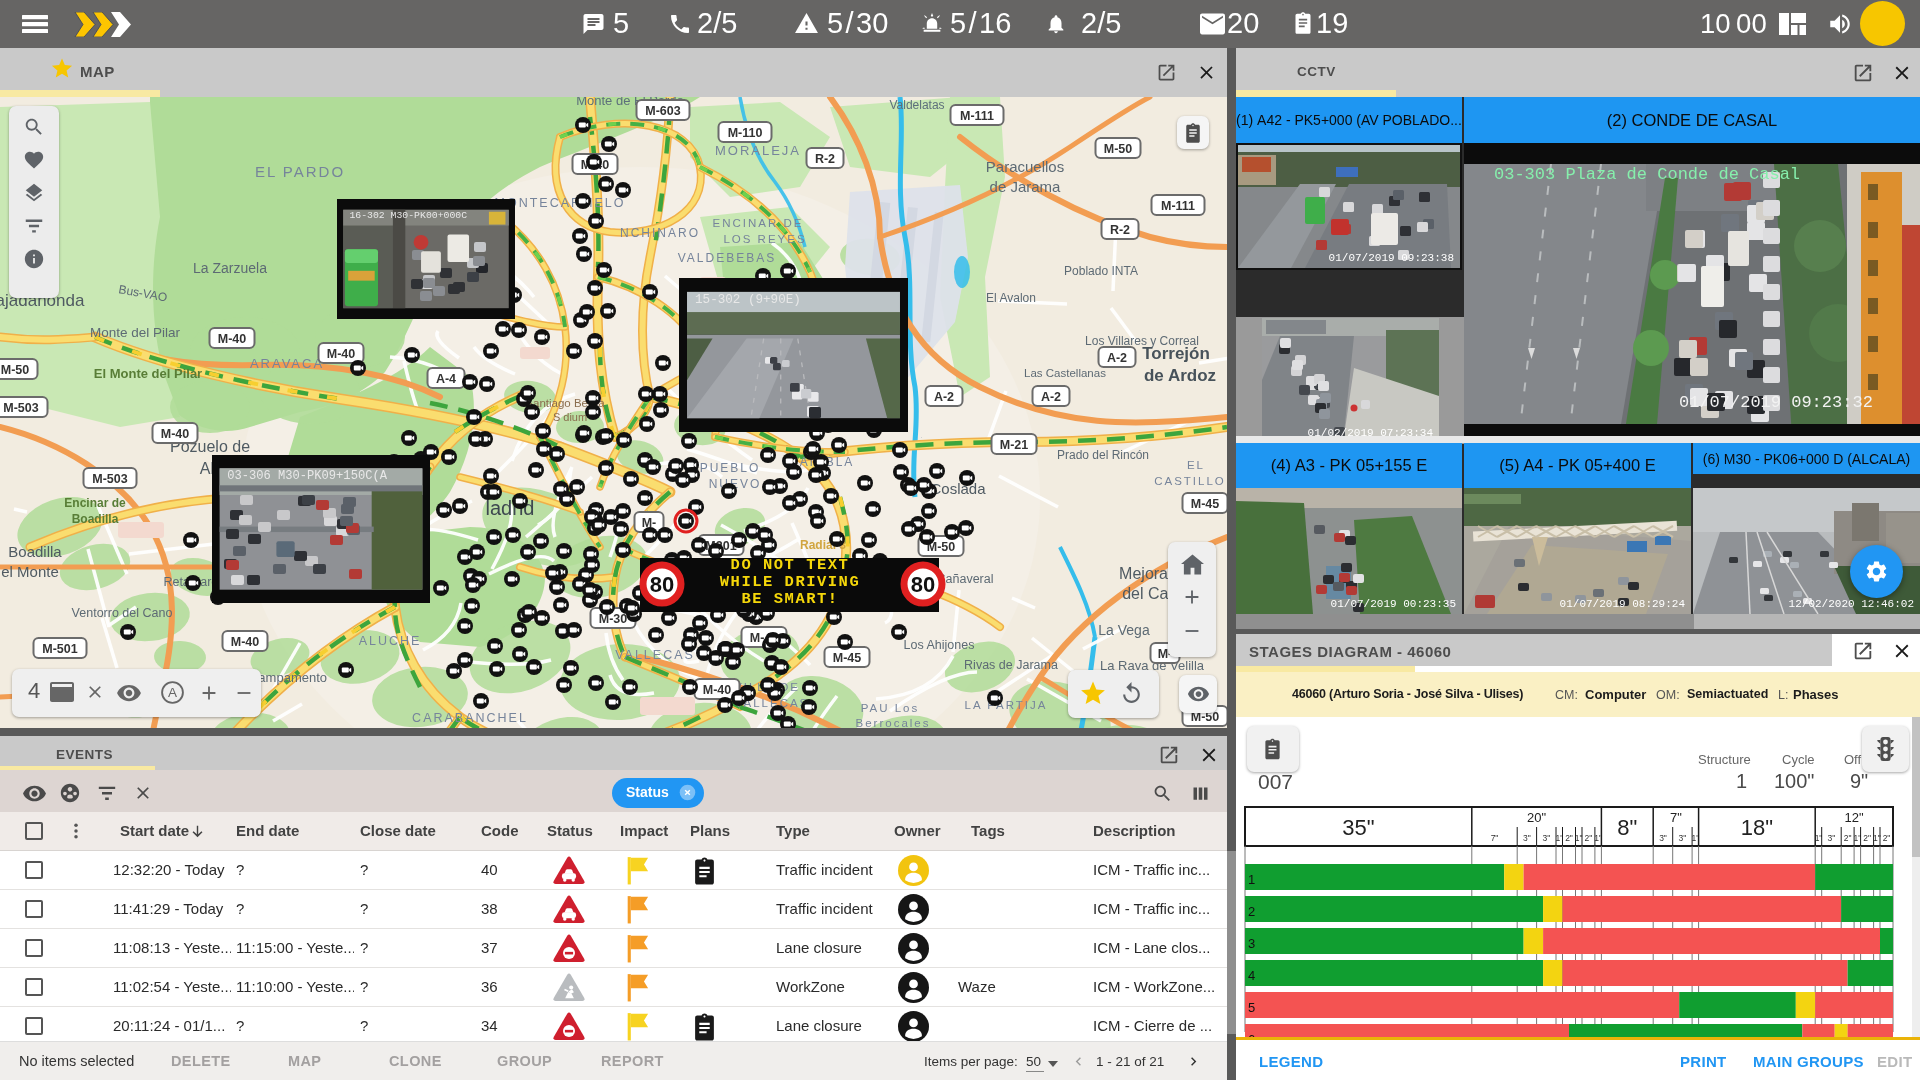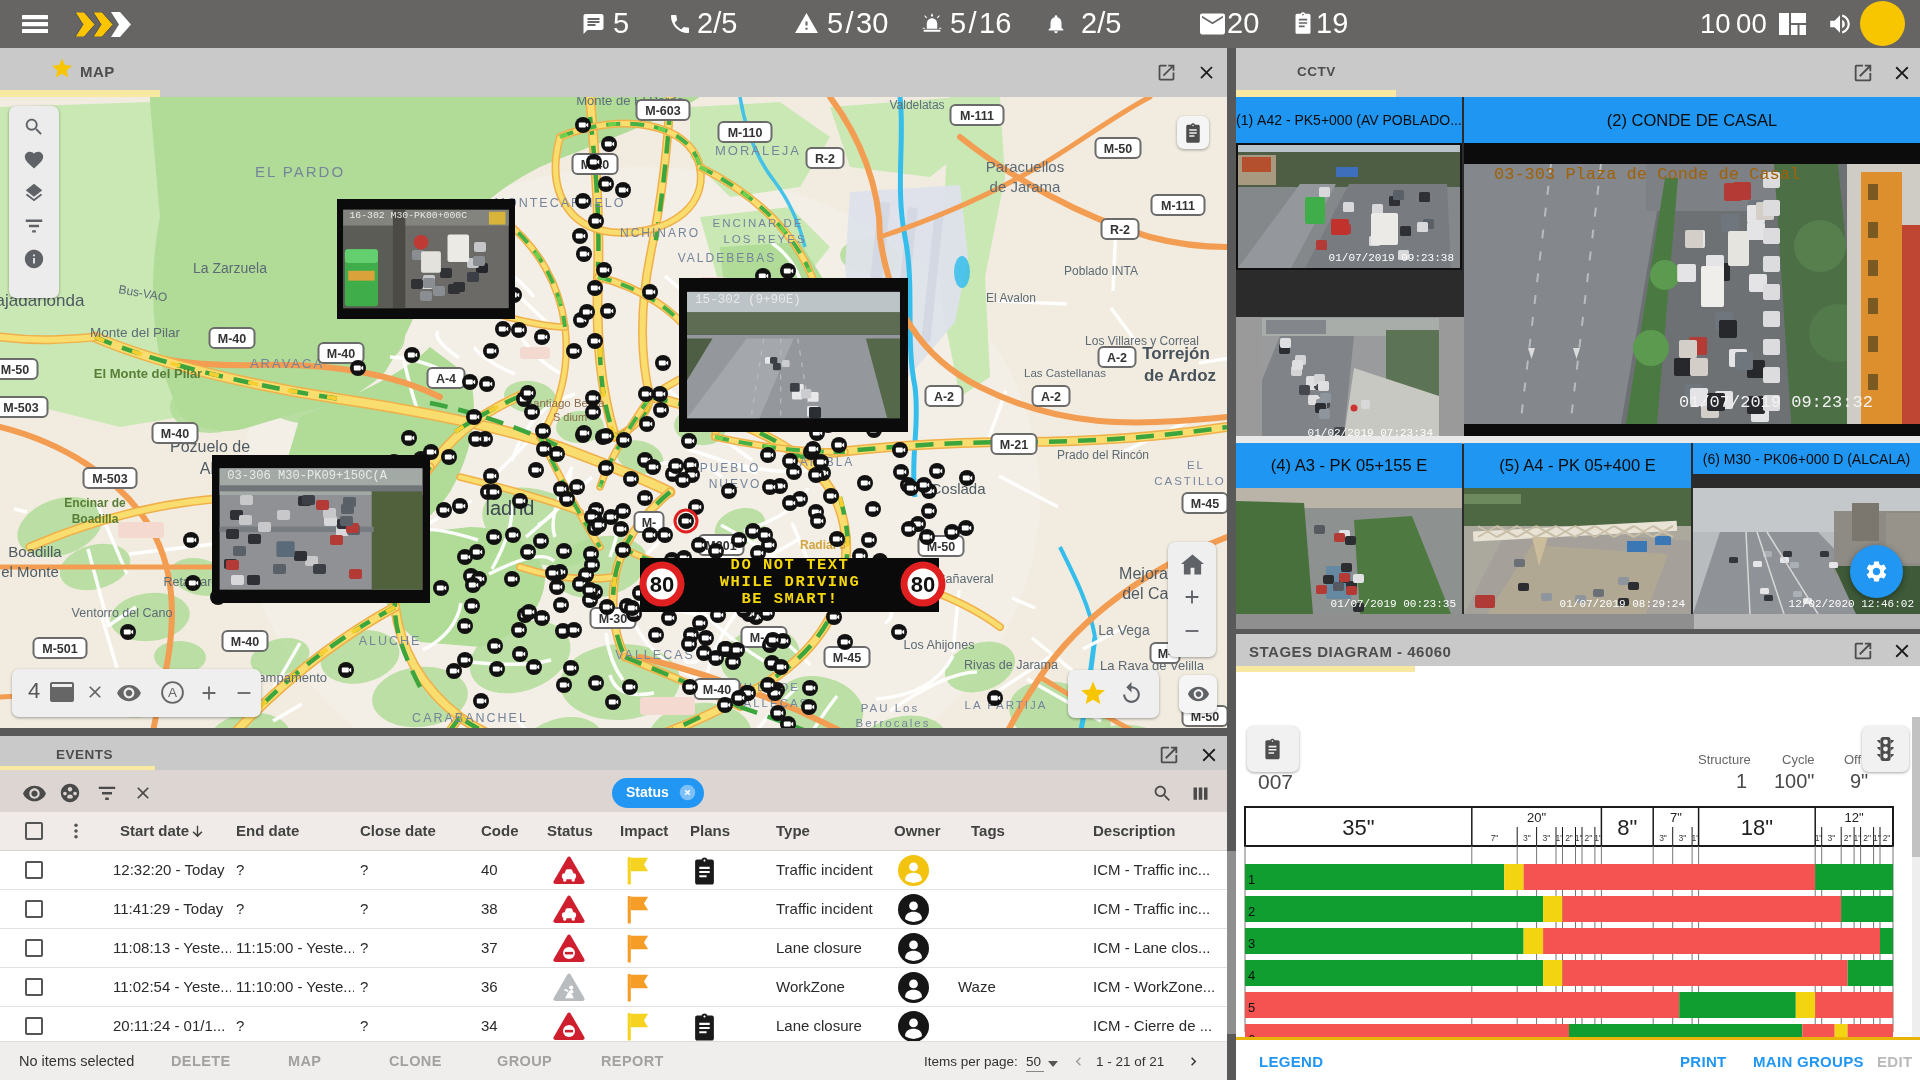--- a/index.html
+++ b/index.html
@@ -2460,21 +2460,21 @@
           <rect x="299" y="252" width="17" height="16" rx="2" fill="#dcdcde"></rect>
           <rect x="237" y="123" width="23" height="41" rx="2" fill="#efeeea"></rect>
           <rect x="264" y="88" width="21" height="35" rx="2" fill="#e6e4df"></rect>
           <path d="M64,205 l7,0 l-3.5,11 z" fill="#dcdcdc"></path>
           <path d="M109,205 l7,0 l-3.5,11 z" fill="#dcdcdc"></path>
           <line x1="87" y1="21" x2="55" y2="293" stroke="#b9bcbe" stroke-width="2" stroke-dasharray="9 13"></line>
           <line x1="137" y1="21" x2="105" y2="293" stroke="#b9bcbe" stroke-width="2" stroke-dasharray="9 13"></line>
           <rect width="456" height="21" fill="#0c0c0c"></rect>
           <rect y="281" width="456" height="12" fill="#0c0c0c"></rect>
         </svg>
-        <div class="abs" style="left:30px;top:22px;font-size:17px;color:#a16207;font-family:'Liberation Mono',monospace">03-303 Plaza de Conde de Casal</div>
+        <div class="abs" style="left:30px;top:22px;font-size:17px;color:#86efac;font-family:'Liberation Mono',monospace">03-303 Plaza de Conde de Casal</div>
         <div class="abs" style="left:215px;top:250px;font-size:17px;color:#f2f2f2;font-family:'Liberation Mono',monospace">01/07/2019 09:23:32</div>
       </div>
       <div class="abs" style="left:0;top:388px;width:684px;height:7px;background:#e9e9e9"></div>
       <div class="bluelab" style="left:0;top:395px;width:226px;height:45px">(4) A3 - PK 05+155 E</div>
       <div class="bluelab" style="left:228px;top:395px;width:227px;height:45px">(5) A4 - PK 05+400 E</div>
       <div class="bluelab" style="left:457px;top:395px;width:227px;height:31px;font-size:14px">(6) M30 - PK06+000 D (ALCALA)</div>
       <div class="abs" style="left:0;top:440px;width:226px;height:126px">
         <svg width="226" height="126" viewBox="0 0 226 126">
           <rect width="226" height="126" fill="#8d9190"></rect>
           <rect width="226" height="20" fill="#b9b3a8"></rect>
@@ -2570,29 +2570,38 @@
       </div>
       <div class="abs" style="left:0;top:566px;width:684px;height:15px;background:#b6b6b6"></div>
       <div class="abs" style="left:0;top:566px;width:458px;height:15px;background:#8f8f8f"></div>
       <div class="abs" style="left:614px;top:497px;width:53px;height:53px;border-radius:50%;background:#2196f3;box-shadow:0 2px 6px rgba(0,0,0,.4)">
 <svg style="position:absolute;left:14px;top:14px" width="25" height="25" viewBox="0 0 24 24" fill="#fff">
           <path d="M19.14 12.94c.04-.3.06-.61.06-.94 0-.32-.02-.64-.07-.94l2.03-1.58c.18-.14.23-.41.12-.61l-1.92-3.32c-.12-.22-.37-.29-.59-.22l-2.39.96c-.5-.38-1.03-.7-1.62-.94l-.36-2.54c-.04-.24-.24-.41-.48-.41h-3.84c-.24 0-.43.17-.47.41l-.36 2.54c-.59.24-1.13.57-1.62.94l-2.39-.96c-.22-.08-.47 0-.59.22L2.74 8.87c-.12.21-.08.47.12.61l2.03 1.58c-.05.3-.09.63-.09.94s.02.64.07.94l-2.03 1.58c-.18.14-.23.41-.12.61l1.92 3.32c.12.22.37.29.59.22l2.39-.96c.5.38 1.03.7 1.62.94l.36 2.54c.05.24.24.41.48.41h3.84c.24 0 .44-.17.47-.41l.36-2.54c.59-.24 1.13-.56 1.62-.94l2.39.96c.22.08.47 0 .59-.22l1.92-3.32c.12-.22.07-.47-.12-.61l-2.01-1.58zM12 15.6c-1.98 0-3.6-1.62-3.6-3.6s1.62-3.6 3.6-3.6 3.6 1.62 3.6 3.6-1.62 3.6-3.6 3.6z"></path>
         </svg>
       </div>
     </div>
     <div id="stages">
-      <div class="phdr" style="left:0;top:0;width:684px;height:32px;">
+      <div class="phdr" style="left:0;top:0;width:596px;height:32px;">
  <div class="ttl" style="left:13px;top:9px;font-size:15px">STAGES DIAGRAM - 46060</div>
  <svg class="hico" style="left:616px;top:6px" width="21" height="21" viewBox="0 0 24 24" fill="#4d4d4d">
           <path d="M19 19H5V5h7V3H5c-1.11 0-2 .9-2 2v14c0 1.1.89 2 2 2h14c1.1 0 2-.9 2-2v-7h-2v7zM14 3v2h3.59l-9.83 9.83 1.41 1.41L19 6.41V10h2V3h-7z"></path>
         </svg>
  <svg class="hico" style="left:655px;top:6px" width="21" height="21" viewBox="0 0 24 24" fill="#1a1a1a">
           <path d="M19 6.41 17.59 5 12 10.59 6.41 5 5 6.41 10.59 12 5 17.59 6.41 19 12 13.41 17.59 19 19 17.59 13.41 12z"></path>
         </svg>
  <div class="underline" style="left:0;top:32px;width:179px;height:6px"></div>
+</div>
+      <div class="abs" style="left:0;top:38px;width:684px;height:45px;background:#faf0c4">
+ <div class="abs" style="left:56px;top:15px;font-size:12.5px;font-weight:bold;color:#1c1c1c;letter-spacing:-0.2px">46060 (Arturo Soria - José Silva - Ulises)</div>
+ <div class="abs" style="left:319px;top:16px;font-size:12.5px;color:#555">CM:</div>
+ <div class="abs" style="left:349px;top:15px;font-size:13px;font-weight:bold;color:#1c1c1c">Computer</div>
+ <div class="abs" style="left:420px;top:16px;font-size:12.5px;color:#555">OM:</div>
+ <div class="abs" style="left:451px;top:15px;font-size:12.5px;font-weight:bold;color:#1c1c1c">Semiactuated</div>
+ <div class="abs" style="left:542px;top:16px;font-size:12.5px;color:#555">L:</div>
+ <div class="abs" style="left:557px;top:15px;font-size:13px;font-weight:bold;color:#1c1c1c">Phases</div>
 </div>
       <div class="abs" style="left:0;top:83px;width:684px;height:320px;background:#fff"></div>
 <div class="mbtn" style="left:11px;top:92px;width:52px;height:46px;background:#f1f1f1">
  <svg class="abs" style="left:16px;top:12px" width="19" height="22" viewBox="0 0 24 26" fill="#4d4d4d">
           <path d="M19 2h-4.18C14.4.84 13.3 0 12 0c-1.3 0-2.4.84-2.82 2H5c-1.1 0-2 .9-2 2v20c0 1.1.9 2 2 2h14c1.1 0 2-.9 2-2V4c0-1.1-.9-2-2-2zm-7 0c.55 0 1 .45 1 1s-.45 1-1 1-1-.45-1-1 .45-1 1-1zm2 17H7v-2h7v2zm3-4H7v-2h10v2zm0-4H7V9h10v2z"></path>
         </svg>
 </div>
 <div class="abs" style="left:22px;top:136px;font-size:21px;color:#4a4a4a">007</div>
 <div class="mbtn" style="left:626px;top:92px;width:47px;height:46px;background:#f1f1f1">
  <svg class="abs" style="left:15px;top:10px" width="17" height="26" viewBox="0 0 17 26">

